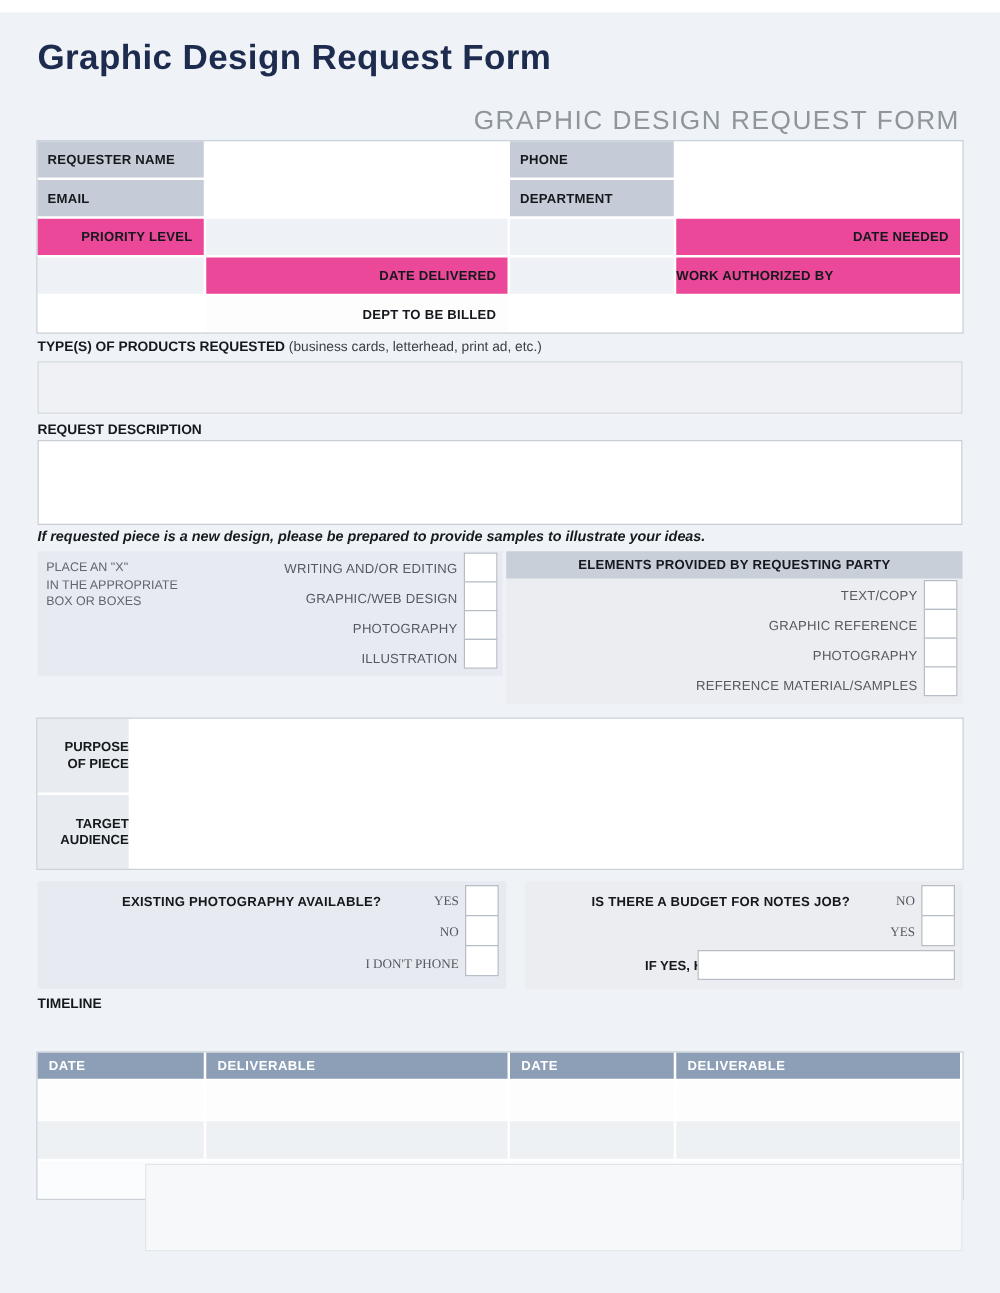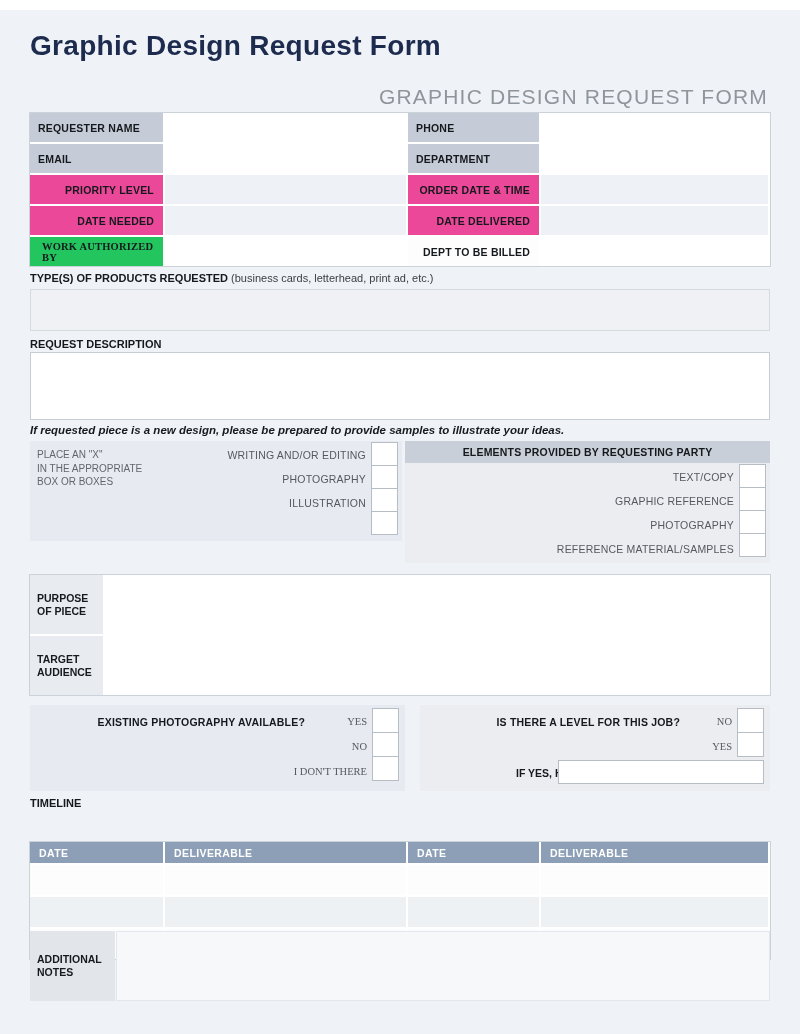--- a/index.html
+++ b/index.html
@@ -25,21 +25,21 @@
   .info-grid {
     position:absolute; top:113px; left:30px; width:740px;
     display:grid; grid-template-columns:133px 241px 131px 227px;
     grid-auto-rows:29px; gap:2px; background:#fff;
     outline:1px solid #ccd2d9;
   }
   .cell { display:flex; align-items:center; font-size:10.5px; }
   .lbl { font-weight:bold; color:#15181c; letter-spacing:.2px; }
   .lbl-dark  { background:#c6ccd7; justify-content:flex-start; padding-left:8px; }
   .lbl-light { background:#ec4899; justify-content:flex-end; padding-right:9px; }
-  .lbl-plainL{ background:#22c55e; justify-content:flex-start; padding-left:12px;font-family:Liberation Serif, serif; }
+  .lbl-plainL{ background:#ec4899; justify-content:flex-start; padding-left:0; }
   .lbl-plainR{ background:#fdfdfe; justify-content:flex-end; padding-right:9px; }
   .inp-white { background:#ffffff; }
   .inp-light { background:#eef1f5; }
 
   
   .sec-label { position:absolute; left:30px; font-size:11px; font-weight:bold; color:#15181c; }
   .sec-hint { font-weight:normal; color:#3c4046; }
   .products-box {
     position:absolute; top:289px; left:30px; width:740px; height:42px;
     background:#eff1f4; border:1px solid #d5dade;
@@ -80,21 +80,21 @@
   }
 
   
   .pa-table {
     position:absolute; top:575px; left:30px; width:740px; height:120px;
     background:#fff; outline:1px solid #ccd2d9;
     display:grid; grid-template-columns:73px 665px; grid-auto-rows:59px; gap:2px;
   }
   .pa-lbl {
     background:#e8ecf1; display:flex; align-items:center; padding-left:7px;
-    font-size:10.5px; font-weight:bold; line-height:13px;
+    font-size:10.5px; font-weight:bold; line-height:13px;text-align:right;
   }
   .pa-inp { background:#ffffff; }
 
   
   .pb { position:absolute; top:705px; left:30px; width:740px; height:86px; }
   .pb-left  { position:absolute; left:0; top:0; width:375px; height:86px; background:#e8eaf2; }
   .pb-right { position:absolute; left:390px; top:0; width:350px; height:86px; background:#ebedf0; }
   .pb-q {
     position:absolute; font-size:10.5px; font-weight:bold; color:#15181c; letter-spacing:.2px;text-align:right;
   }
@@ -156,21 +156,20 @@
   <div class="cell lbl lbl-dark">PHONE</div>
   <div class="cell inp-white"></div>
 
   <div class="cell lbl lbl-dark">EMAIL</div>
   <div class="cell inp-white"></div>
   <div class="cell lbl lbl-dark">DEPARTMENT</div>
   <div class="cell inp-white"></div>
 
   <div class="cell lbl lbl-light">PRIORITY LEVEL</div>
   <div class="cell inp-light"></div>
-  <div class="cell lbl lbl-light">ORDER DATE &amp; TIME</div>
   <div class="cell inp-light"></div>
 
   <div class="cell lbl lbl-light">DATE NEEDED</div>
   <div class="cell inp-light"></div>
   <div class="cell lbl lbl-light">DATE DELIVERED</div>
   <div class="cell inp-light"></div>
 
   <div class="cell lbl lbl-plainL">WORK AUTHORIZED BY</div>
   <div class="cell inp-white"></div>
   <div class="cell lbl lbl-plainR">DEPT TO BE BILLED</div>
@@ -191,20 +190,21 @@
 <div class="svc">
   <div class="svc-half svc-left">
     <div class="svc-body">
       <div class="svc-note">
         <div>PLACE AN "X"</div>
         <div>IN THE APPROPRIATE</div>
         <div>BOX OR BOXES</div>
       </div>
       <div class="svc-items">
         <div>WRITING AND/OR EDITING</div>
+        <div>GRAPHIC/WEB DESIGN</div>
         <div>PHOTOGRAPHY</div>
         <div>ILLUSTRATION</div>
       </div>
       <div class="cb-col">
         <div class="cb"></div>
         <div class="cb"></div>
         <div class="cb"></div>
         <div class="cb"></div>
       </div>
     </div>
@@ -234,30 +234,30 @@
   <div class="pa-lbl">TARGET AUDIENCE</div>
   <div class="pa-inp"></div>
 </div>
 
 <div class="pb">
   <div class="pb-left">
     <div class="pb-q" style="top:11px; right:100px;">EXISTING PHOTOGRAPHY AVAILABLE?</div>
     <div class="pb-opts">
       <div>YES</div>
       <div>NO</div>
-      <div>I DON'T THERE</div>
+      <div>I DON'T PHONE</div>
     </div>
     <div class="pb-cbcol">
       <div class="cb"></div>
       <div class="cb"></div>
       <div class="cb"></div>
     </div>
   </div>
   <div class="pb-right">
-    <div class="pb-q" style="top:11px; right:90px;">IS THERE A LEVEL FOR THIS JOB?</div>
+    <div class="pb-q" style="top:11px; right:90px;">IS THERE A BUDGET FOR NOTES JOB?</div>
     <div class="pb-opts">
       <div>NO</div>
       <div>YES</div>
     </div>
     <div class="pb-cbcol">
       <div class="cb"></div>
       <div class="cb"></div>
     </div>
     <div class="howmuch-lbl">IF YES, HOW MUCH?</div>
     <div class="howmuch-box"></div>
@@ -281,15 +281,14 @@
   <div class="tl-cell tl-r1"></div>
   <div class="tl-cell tl-r1"></div>
 
   <div class="tl-cell tl-r2"></div>
   <div class="tl-cell tl-r2"></div>
   <div class="tl-cell tl-r2"></div>
   <div class="tl-cell tl-r2"></div>
 </div>
 
 <div class="notes">
-  <div class="notes-lbl">ADDITIONAL NOTES</div>
   <div class="notes-inp"></div>
 </div>
 
 </body></html>

